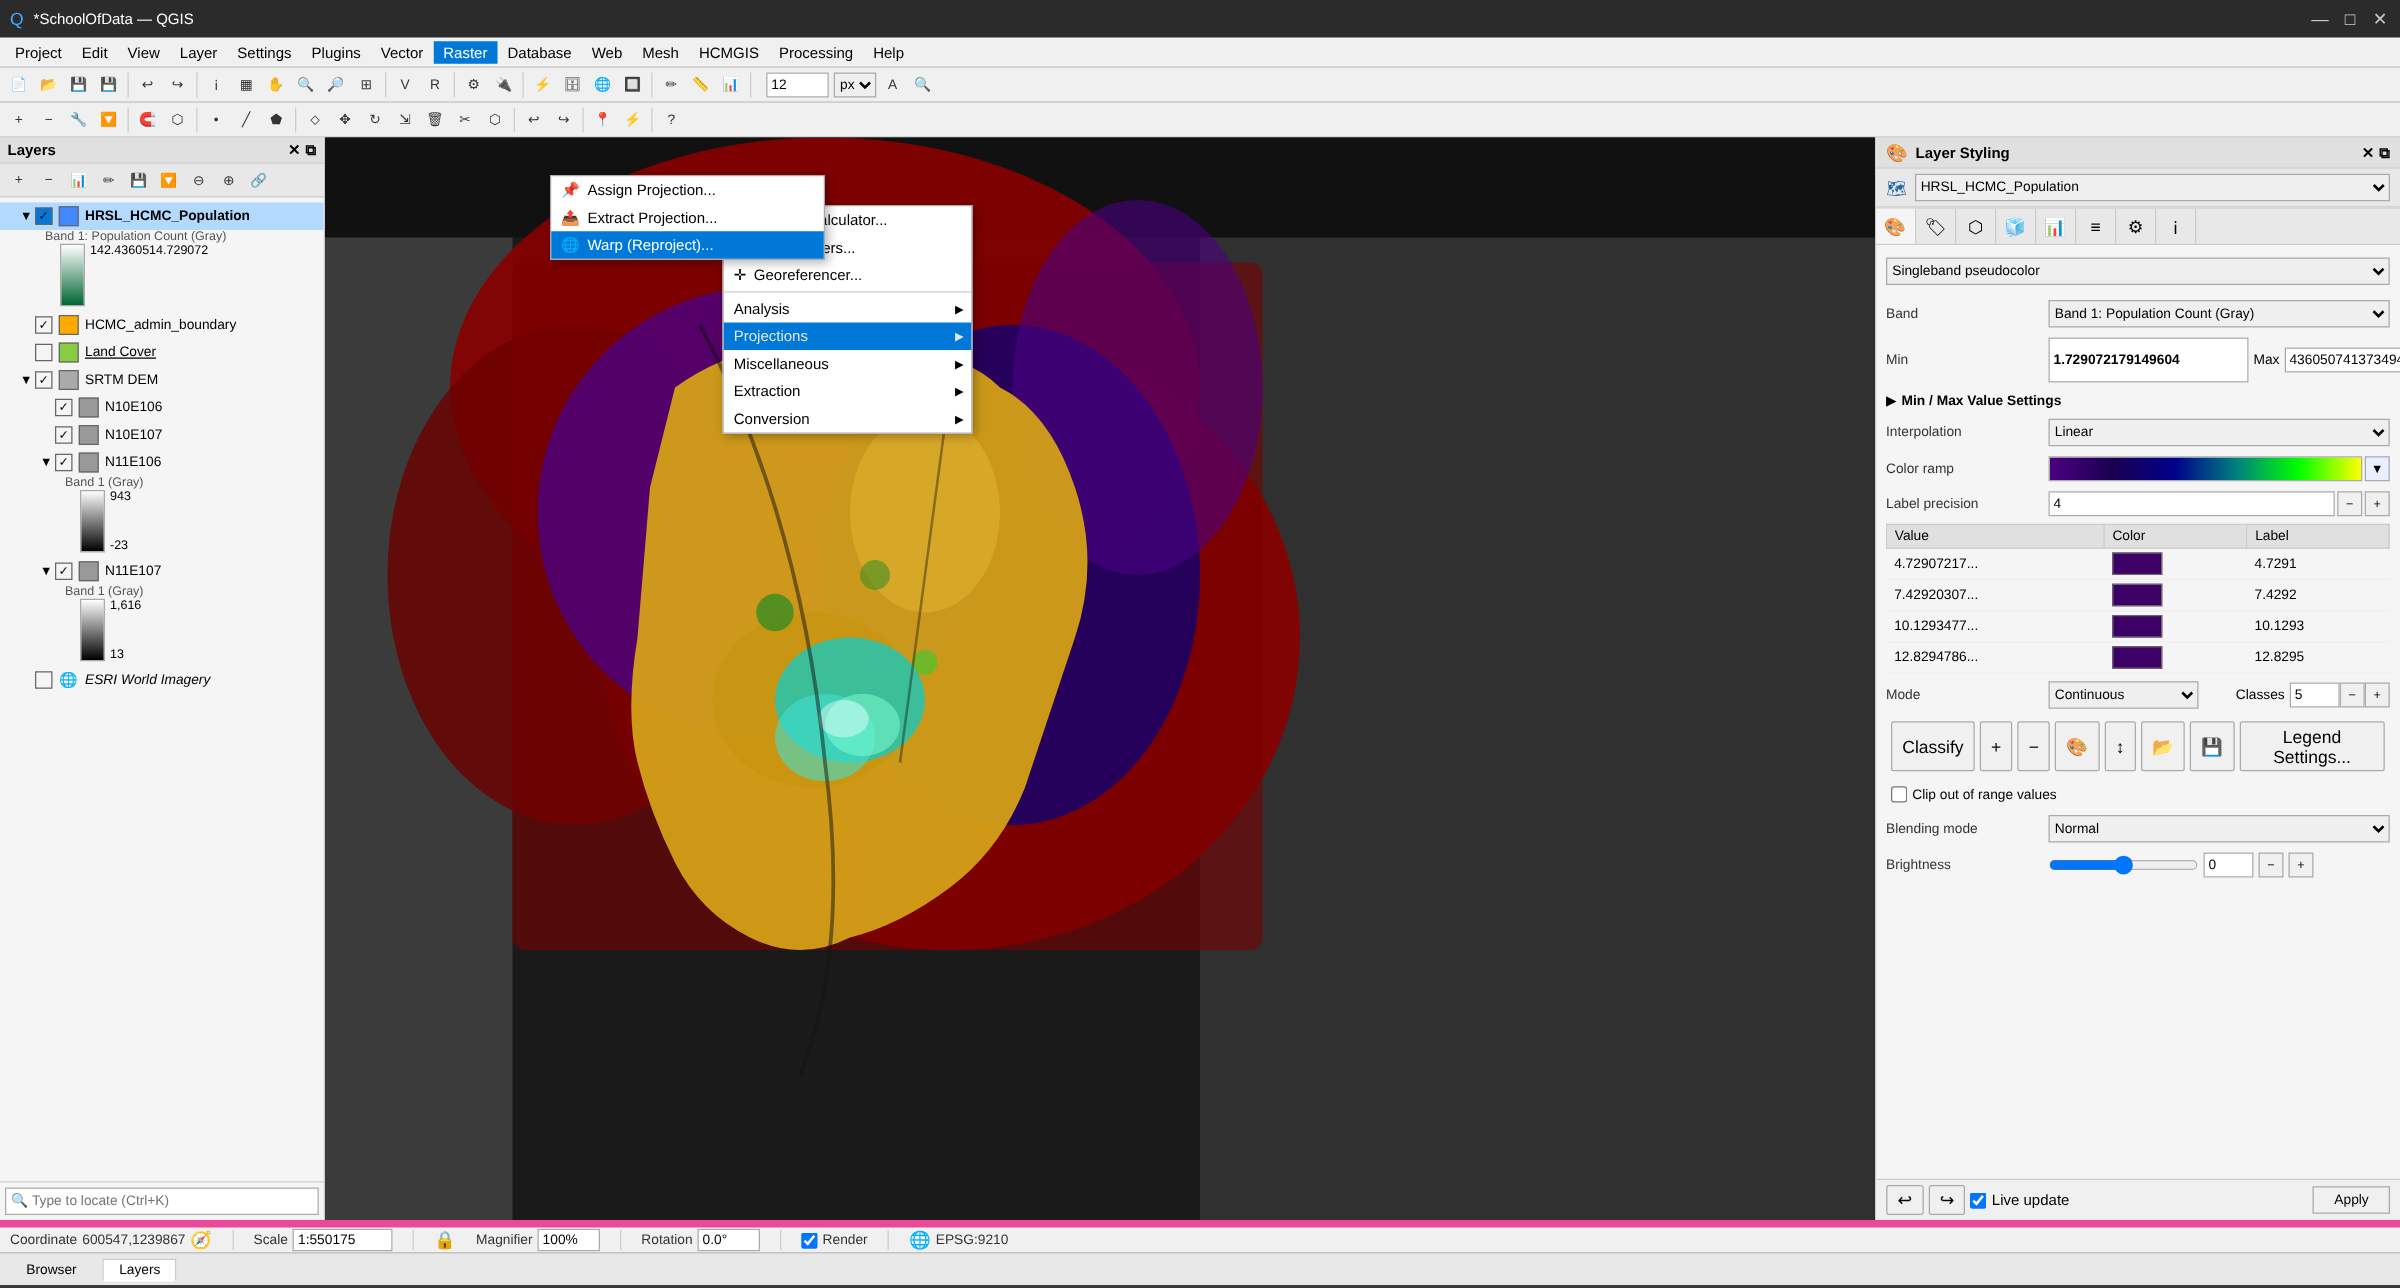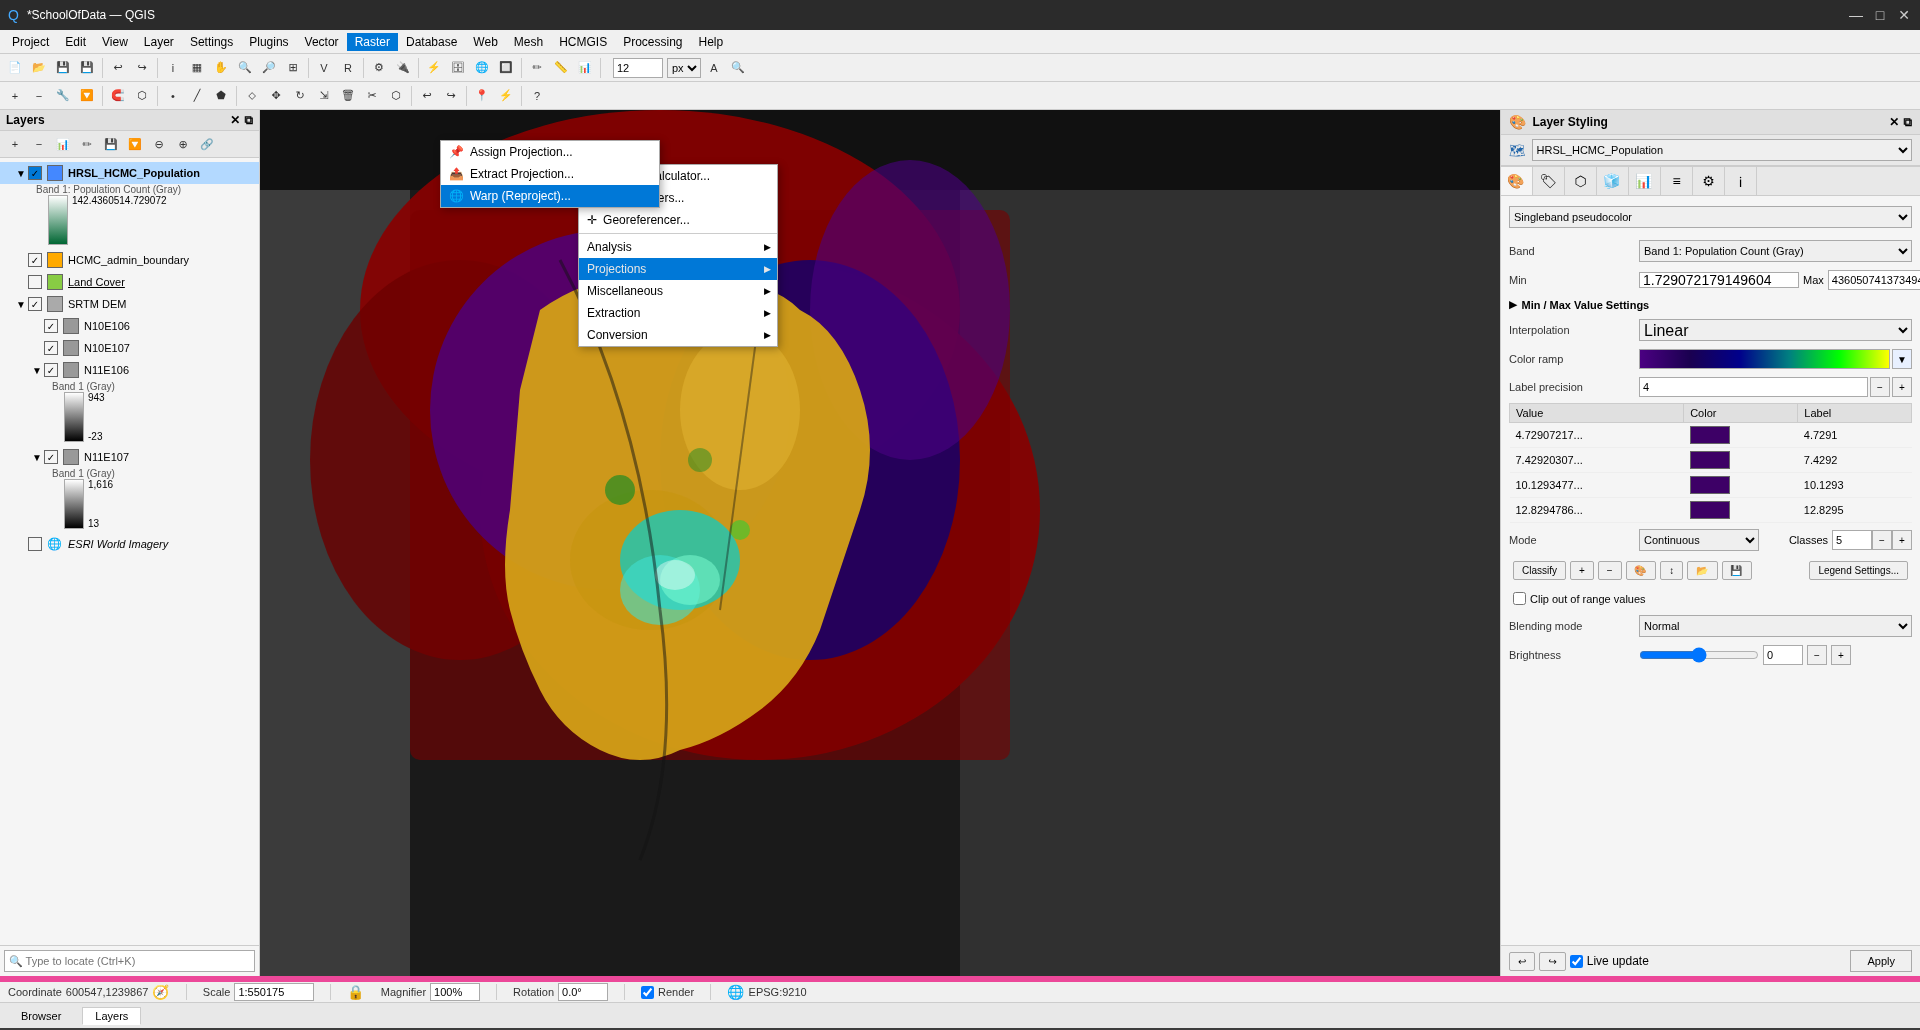--- a/index.html
+++ b/index.html
@@ -70,21 +70,21 @@
     #projections-submenu { position: absolute; top: 30px; left: 180px; z-index: 501; }
 
     .menu-popup { background: white; border: 1px solid #aaa; box-shadow: 2px 2px 8px rgba(0,0,0,0.3); }
     .menu-popup-item { padding: 4px 24px 4px 8px; cursor: pointer; font-size: 12px; display: flex; align-items: center; gap: 6px; position: relative; white-space: nowrap; }
     .menu-popup-item.has-sub::after { content: '▶'; position: absolute; right: 6px; font-size: 9px; }
     .menu-popup-item.highlighted { background: #0078d7; color: white; }
 
     
     #styling-bottom { padding: 4px 8px; border-top: 1px solid #ccc; background: #f0f0f0; }
     .btn-row { display: flex; gap: 4px; margin-bottom: 4px; }
-    .style-btn { padding: 3px 8px; border: 1px solid #aaa; background: #f0f0f0; cursor: pointer; font-size: 10px; border-radius: 2px; }
+    .style-btn { padding: 3px 8px; border: 1px solid #aaa; background: #f0f0f0; cursor: pointer; font-size: 14px; border-radius: 2px; }
 
     .checkbox-row { display: flex; align-items: center; gap: 4px; font-size: 11px; margin-bottom: 4px; }
 
     .apply-btn { padding: 4px 16px; background: #f0f0f0; border: 1px solid #aaa; cursor: pointer; font-size: 11px; float: right; }
 
     .layer-styling-tabs { display: flex; background: #e0e0e0; border-bottom: 1px solid #ccc; }
     .ls-tab { width: 32px; height: 28px; display: flex; align-items: center; justify-content: center; cursor: pointer; border-right: 1px solid #ccc; font-size: 14px; }
     .ls-tab:hover, .ls-tab.active { background: #f5f5f5; }
   </style>
 </head>
@@ -449,34 +449,34 @@
         <span class="styling-label">Band</span>
         <div class="styling-control">
           <select style="width:100%;height:22px;font-size:11px;border:1px solid #aaa;">
             <option>Band 1: Population Count (Gray)</option>
           </select>
         </div>
       </div>
 
       <div class="styling-row">
         <span class="styling-label">Min</span>
-        <input type="text" style="width: 160px; height: 16px; font-size: 14px; border: 1px solid rgb(170, 170, 170); padding: 0px 3px;" value="1.729072179149604">
+        <input type="text" style="width: 160px; height: 36px; font-size: 11px; border: 1px solid rgb(170, 170, 170); padding: 0px 3px; font-weight: bold;" value="1.729072179149604">
         <span style="margin:0 4px;font-size:11px;">Max</span>
         <input type="text" style="flex: 1 1 0%; height: 20px; font-size: 11px; border: 1px solid rgb(170, 170, 170); padding: 0px 3px;" value="43605074137349417">
       </div>
 
       <div class="styling-row" style="cursor:pointer;">
         <span style="font-size:11px;">▶</span>
         <span style="font-size:11px;font-weight:bold;margin-left:4px;">Min / Max Value Settings</span>
       </div>
 
       <div class="styling-row">
         <span class="styling-label">Interpolation</span>
         <div class="styling-control">
-          <select style="width:100%;height:22px;font-size:16px;border:1px solid #aaa;">
+          <select style="width:100%;height:22px;font-size:11px;border:1px solid #aaa;">
             <option>Linear</option>
           </select>
         </div>
       </div>
 
       <div class="styling-row">
         <span class="styling-label">Color ramp</span>
         <div class="styling-control" style="display:flex;align-items:center;gap:2px;">
           <div style="flex:1;height:20px;background:linear-gradient(to right, #4b0082, #1a0050, #00008b, #008080, #00ff00, #ffff00);border:1px solid #aaa;"></div>
           <div style="width:20px;height:20px;background:#e8f0ff;border:1px solid #aaa;display:flex;align-items:center;justify-content:center;cursor:pointer;font-size:10px;">▼</div>

